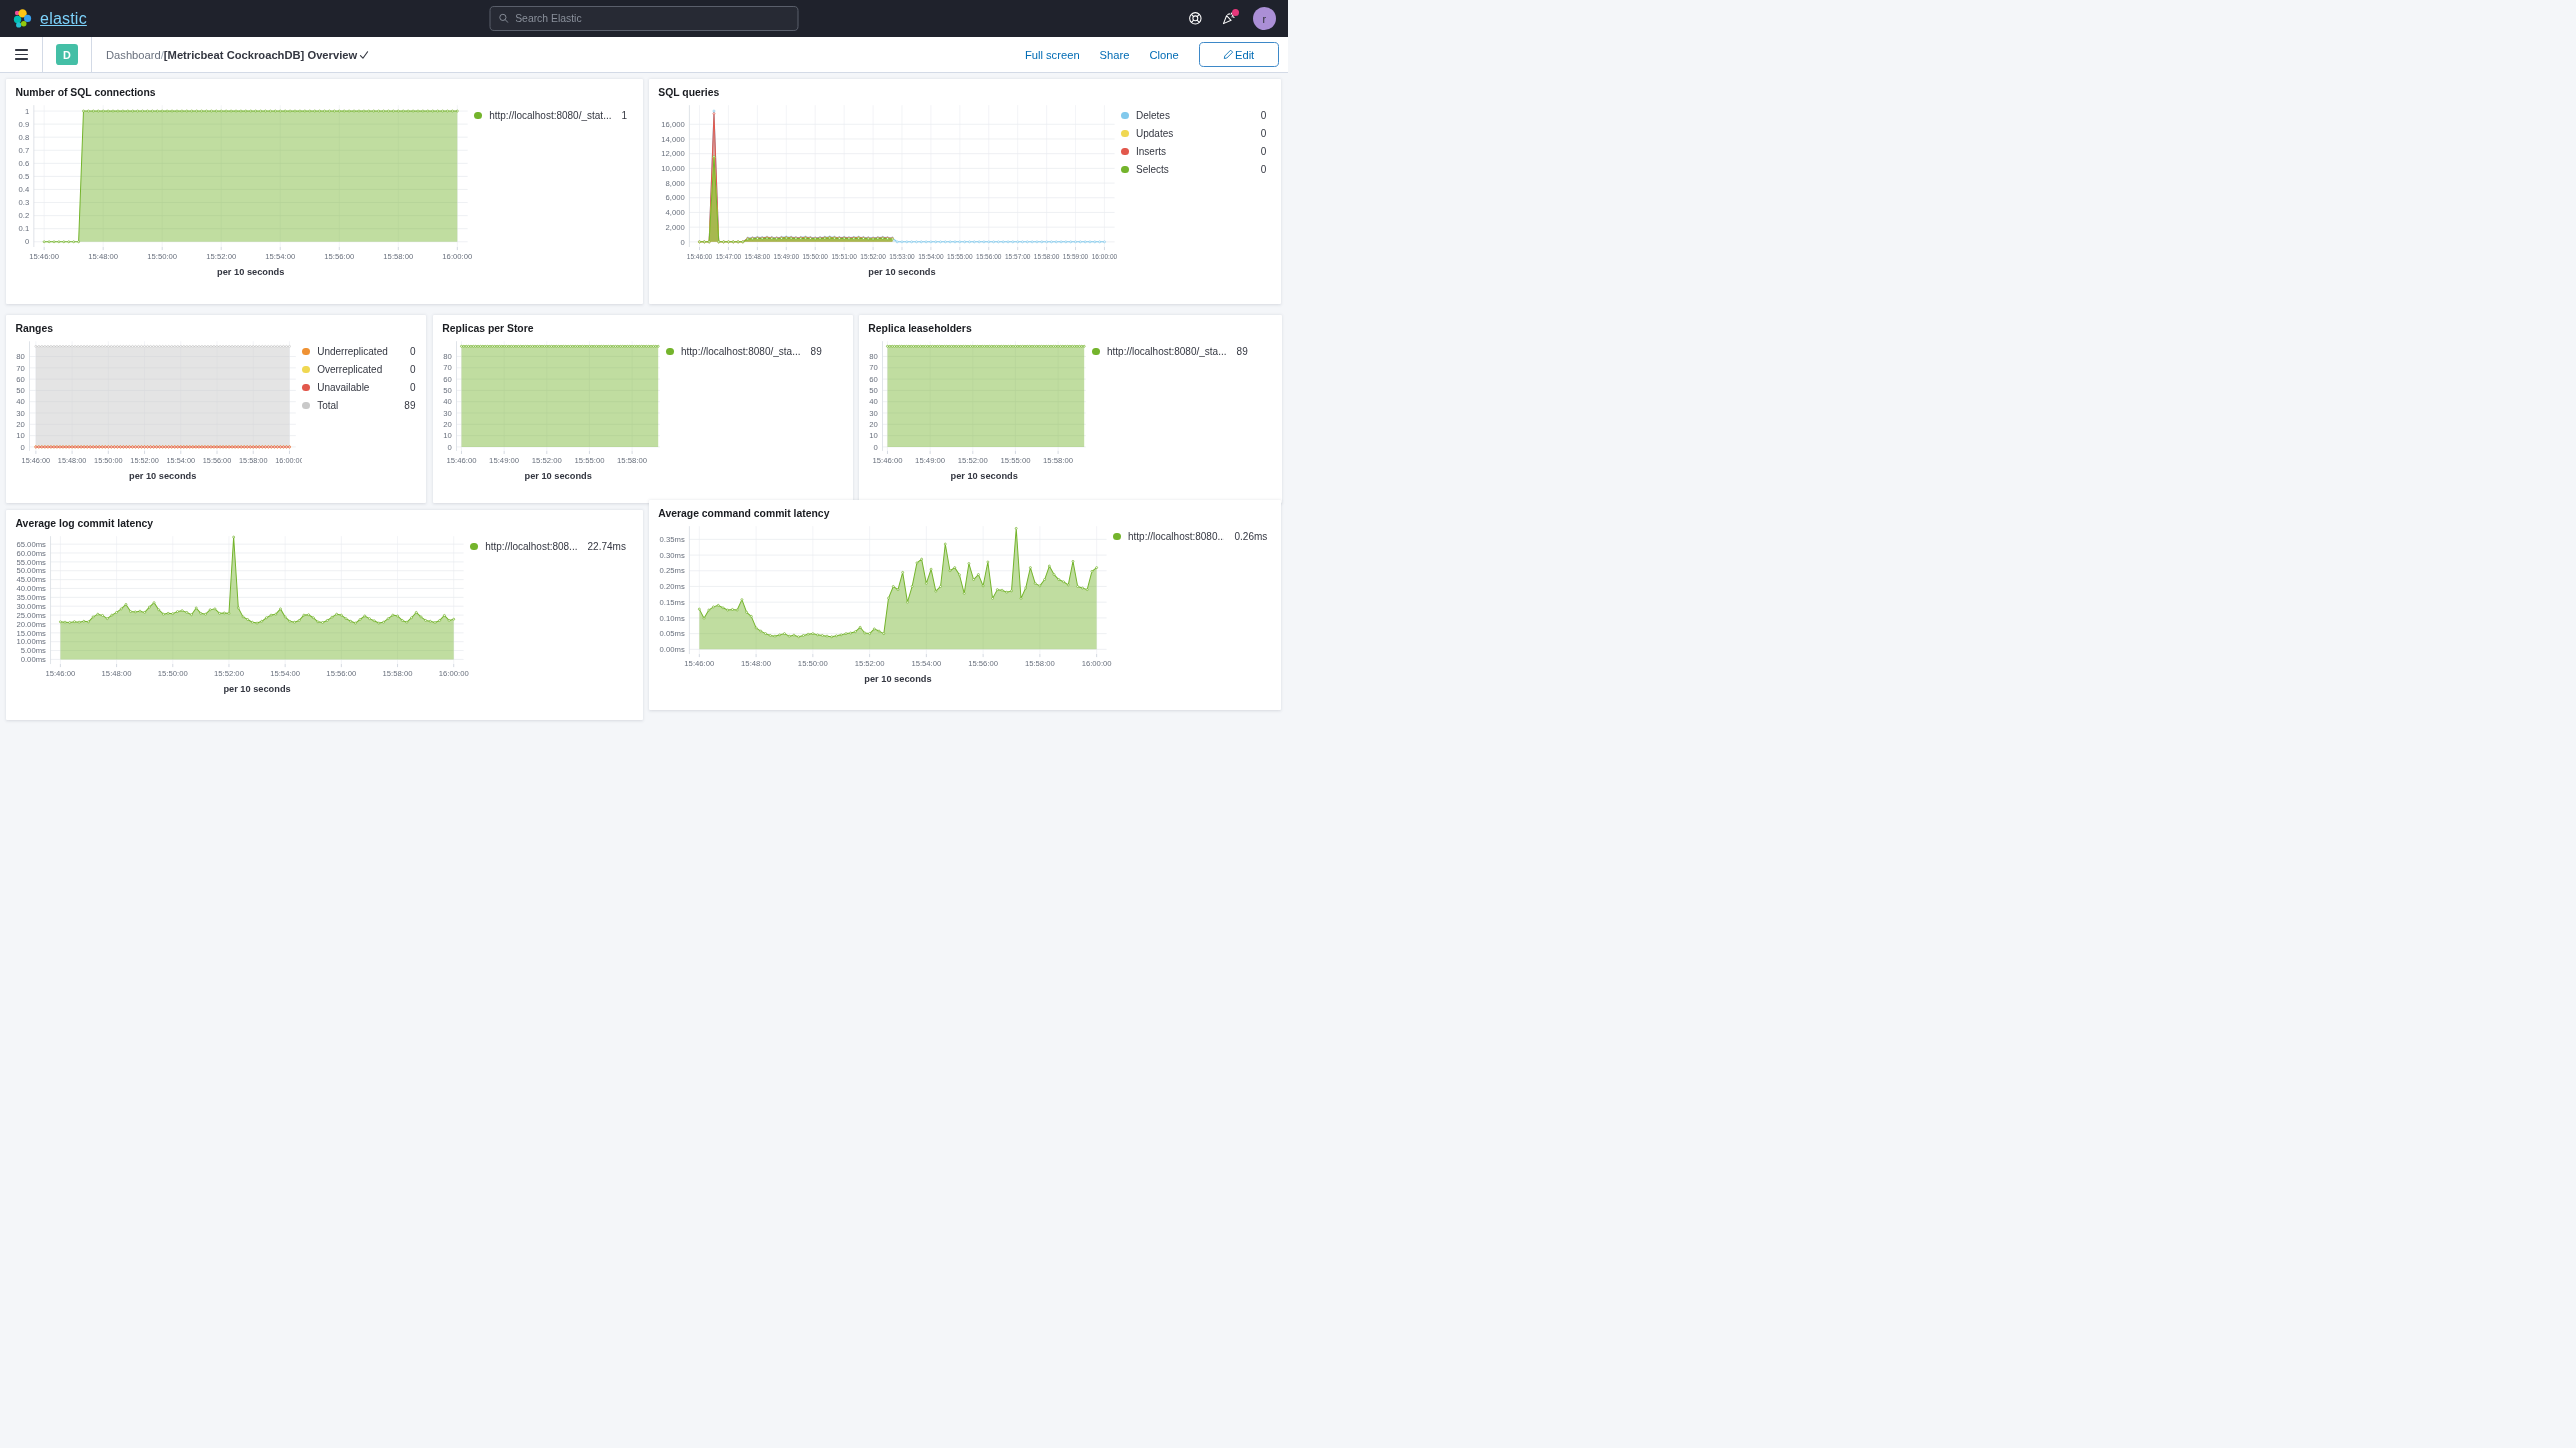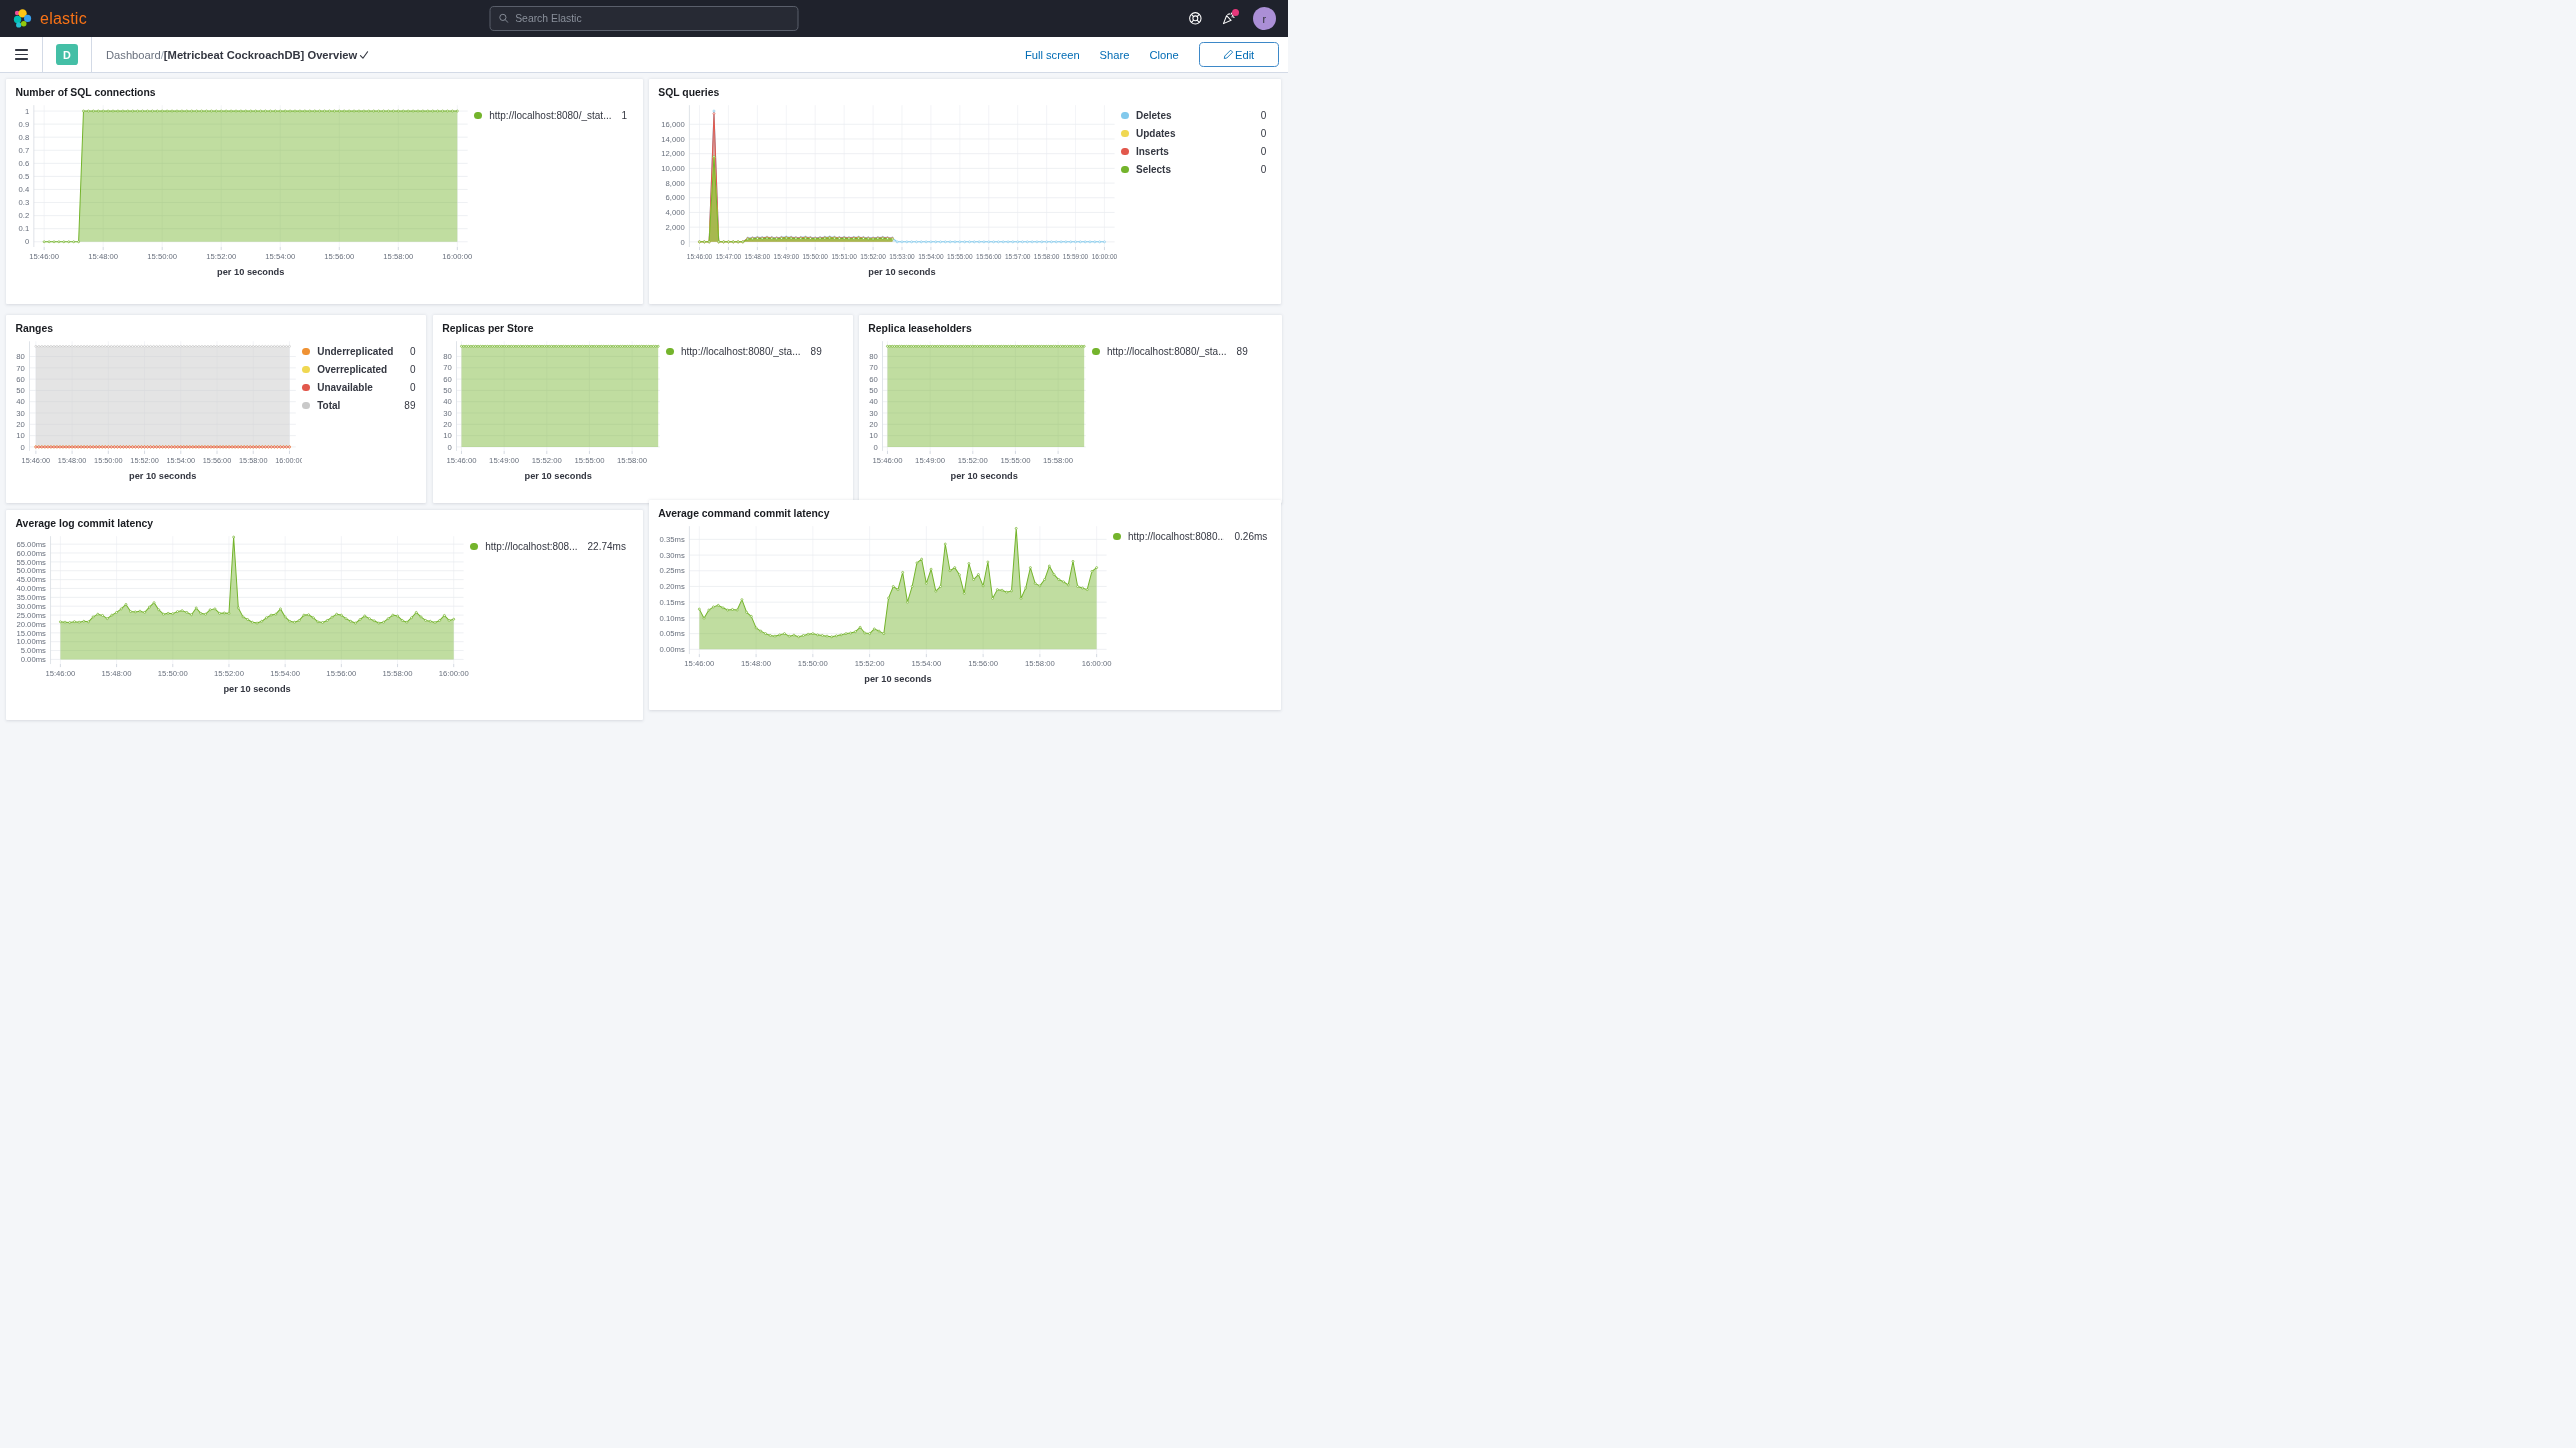--- a/index.html
+++ b/index.html
@@ -2,21 +2,21 @@
 <html style="font-size:12.3px"><head>
 <meta charset="utf-8">
 <style>
   * { margin:0; padding:0; box-sizing:border-box; }
   html,body { background:#F4F6F9; font-family:"Liberation Sans", sans-serif; }
   #app { position:relative; width:1288px; height:724px; background:#F4F6F9; overflow:hidden; }
 
   
   .hdr { position:absolute; left:0; top:0; width:100%; height:37px; background:#1F222C; display:flex; align-items:center; }
   .hdr-left { display:flex; align-items:center; gap:7.7px; margin-left:10.8px; }
-  .logo-word { color:#f97316; font-size:16px; letter-spacing:0.2px; }
+  .logo-word { color:#7dd3fc; font-size:16px; letter-spacing:0.2px;text-decoration:underline; }
   .searchbox { position:absolute; left:50%; transform:translateX(-50%); top:6.2px; width:309px; height:25px;
     background:rgba(255,255,255,0.04); border:0.8px solid #5A5F6B; border-radius:4.6px; display:flex; align-items:center; padding:0 7.7px; gap:6.2px; }
   .searchbox input { flex:1; background:transparent; border:none; outline:none; color:#D4D8DF; font-size:10.4px; font-family:"Liberation Sans",sans-serif; }
   .searchbox input::placeholder { color:#8A909B; }
   .hdr-right { position:absolute; right:12.3px; top:0; height:37px; display:flex; align-items:center; gap:17px; }
   .icon-btn { position:relative; width:15.4px; height:15.4px; display:flex; align-items:center; justify-content:center; cursor:pointer; }
   .notif-dot { position:absolute; top:-2.3px; right:-3.1px; width:7px; height:7px; border-radius:50%; background:#E7387B; }
   .avatar { width:23px; height:23px; border-radius:50%; background:#AB8FD6; color:#2F3138; font-size:10.8px; display:flex; align-items:center; justify-content:center; }
 
   
@@ -37,21 +37,21 @@
   .edit-btn { display:flex; align-items:center; gap:1px; border:0.8px solid #3D88C8; color:#006BB4; background:#fff; border-radius:4.6px; height:25px; padding:0 12.3px; font-size:11.2px; cursor:pointer; min-width:80px; justify-content:center; }
 
   
   .panel { position:absolute; background:#fff; border-radius:1px; box-shadow:0 0.8px 3.1px rgba(45,60,80,0.15); padding:7.7px 9.3px 4.6px; overflow:hidden; }
   .ptitle { font-size:10.4px; font-weight:700; color:#1A1C21; margin-bottom:1.5px; }
   .chart-row { display:flex; align-items:flex-start; }
   .legend { margin-top:10.8px; display:flex; flex-direction:column; gap:7px; font-size:10px; color:#343741; }
   .legend-item { display:flex; align-items:center; gap:7px; cursor:pointer; }
   .legend-item .dot { width:7.7px; height:7.7px; border-radius:50%; flex:0 0 auto; }
   .legend-item .lbl { white-space:nowrap; overflow:hidden; }
-  .legend-item.spread .lbl { flex:1;font-weight:bold; }
+  .legend-item.spread .lbl { flex:1; }
   .legend-item.spread .val { text-align:right; }
   .legend-item.inline .val { margin-left:3.1px; }
   svg text { font-family:"Liberation Sans",sans-serif; }
 </style>
 </head>
 <body>
 
 <div id="app">
 
   <div class="hdr">

